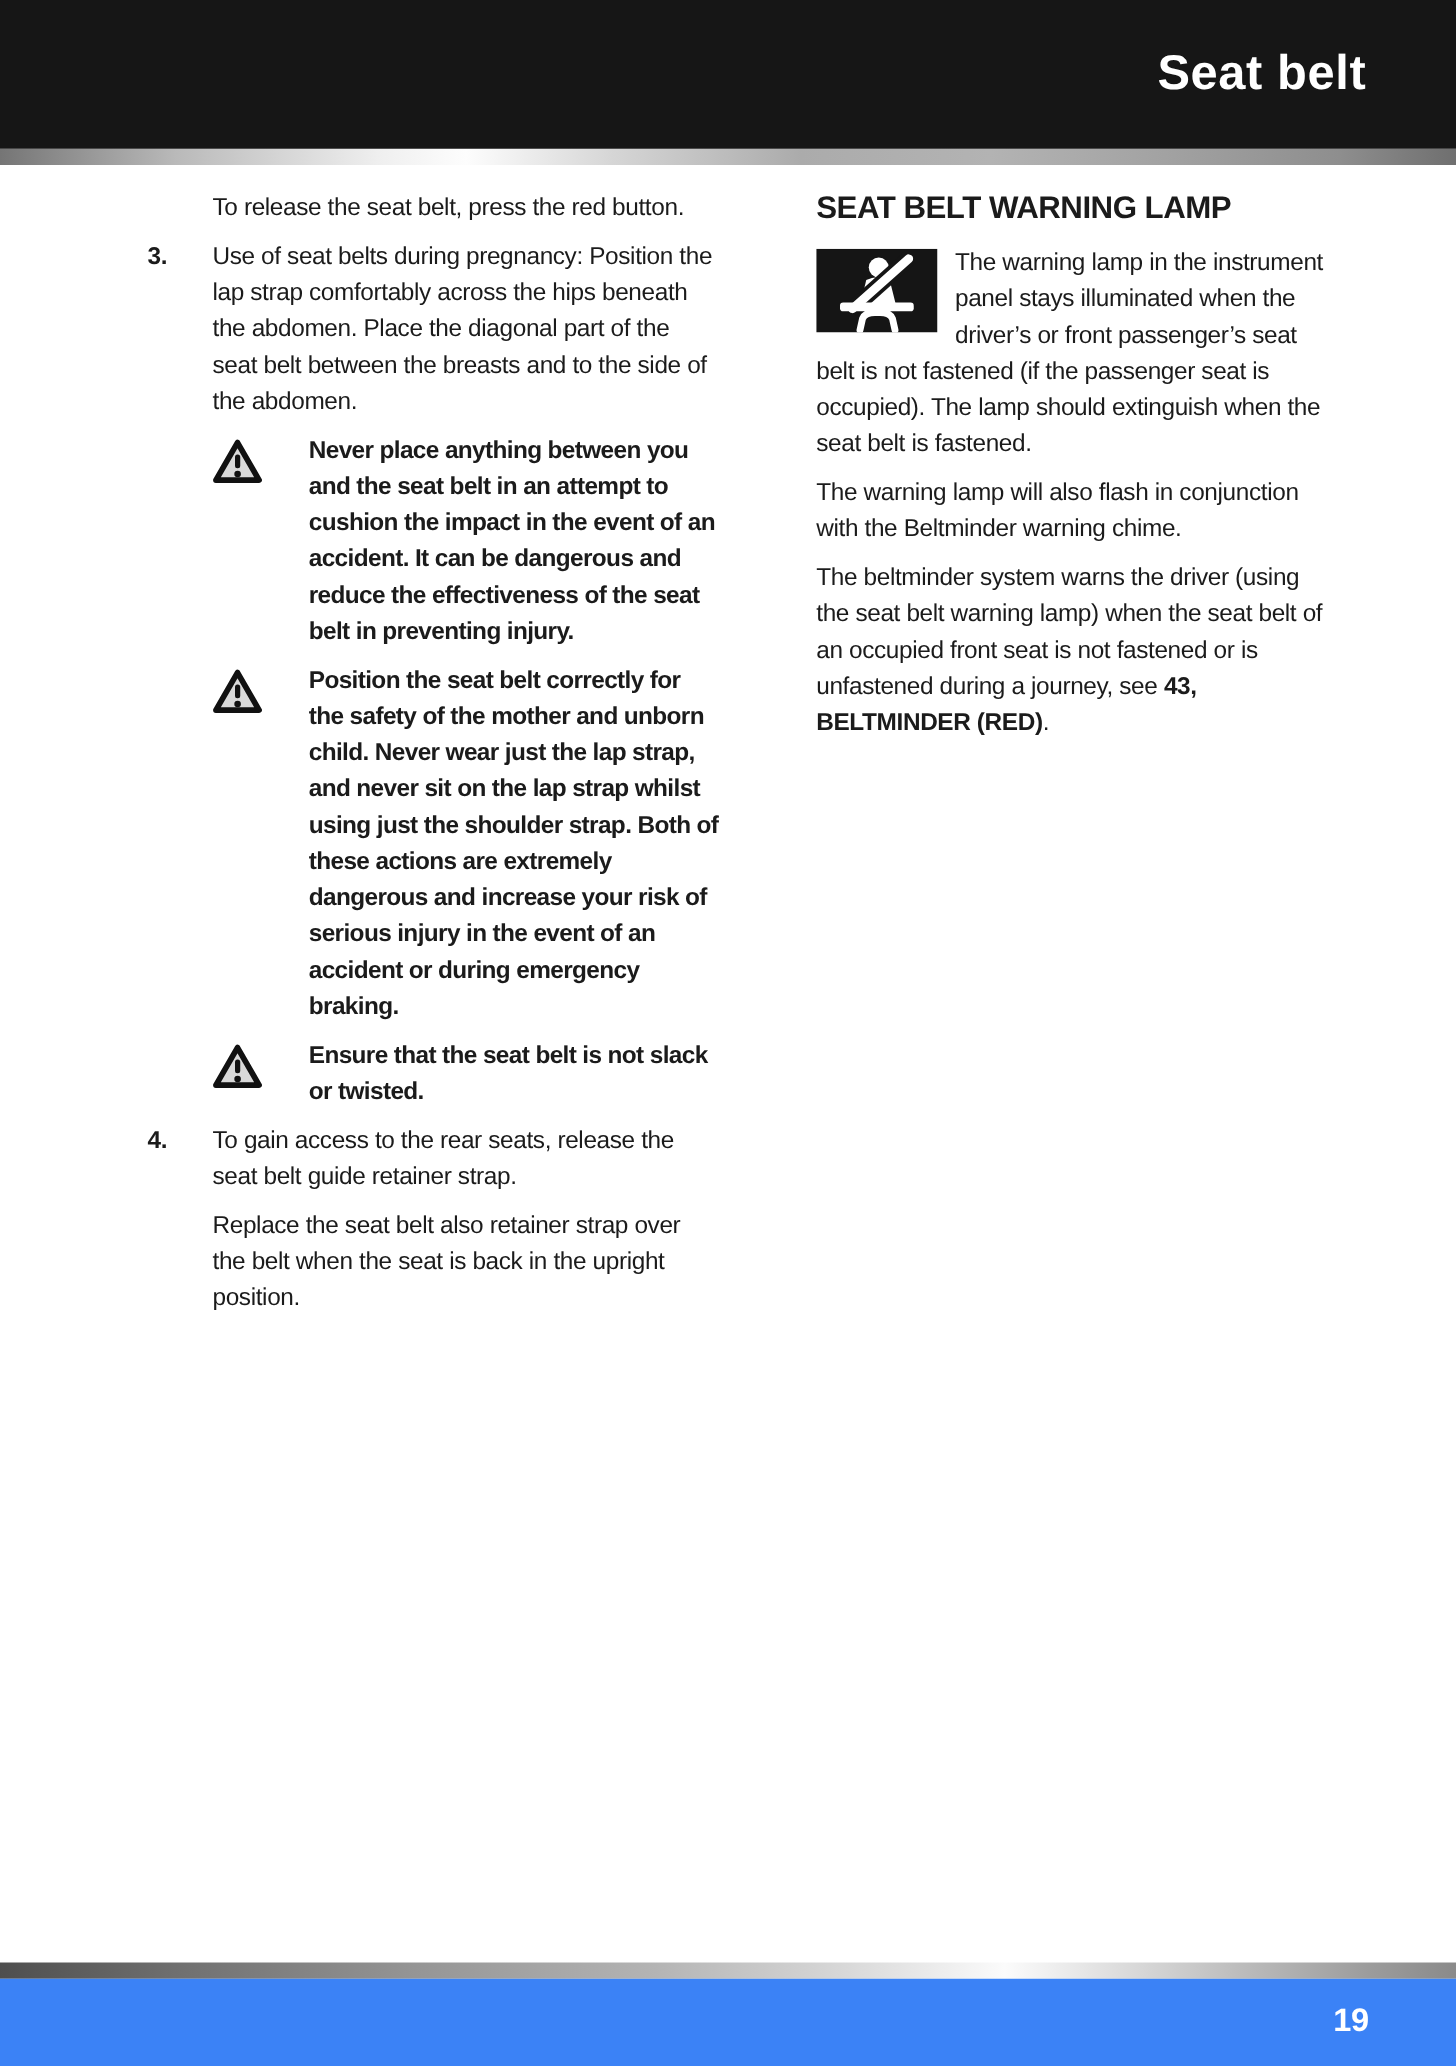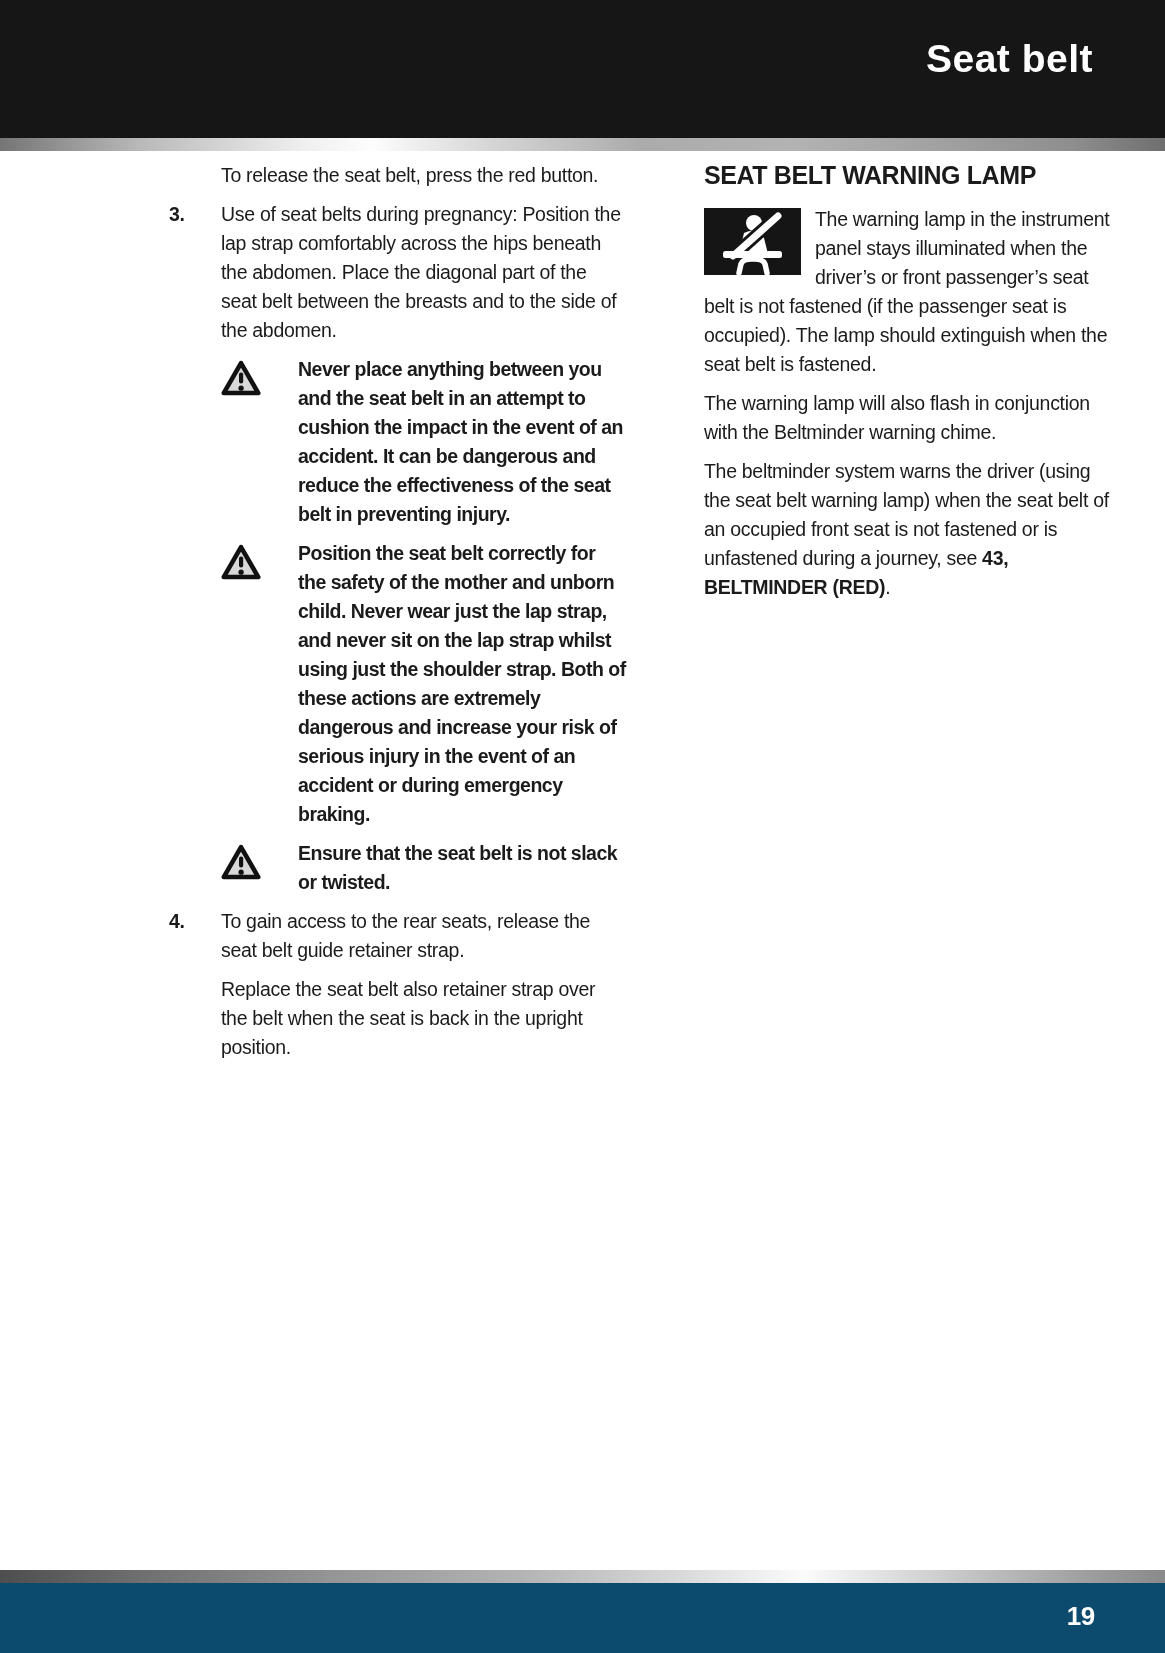--- a/index.html
+++ b/index.html
@@ -6,48 +6,48 @@
   html,body { margin:0; padding:0; }
   body {
     width:1165px; height:1653px; position:relative;
     background:#ffffff; color:#1b1b1b;
     font-family:"Liberation Sans", sans-serif;
     font-size:19.5px; line-height:29px; letter-spacing:-0.3px;
     overflow:hidden;
   }
   
   .header-bar {
-    height:138px; background:#161616; position:relative;
+    height:119px; background:#161616; position:relative;
   }
   .header-title {
     position:absolute; right:72px; top:36px;
     color:#ffffff; font-weight:bold; font-size:39px; line-height:46px;
     letter-spacing:0.5px;
   }
   .shine {
     height:13px;
     background:linear-gradient(90deg,#757575 0%,#b9b9b9 12%,#efefef 26%,#fdfdfd 32%,#d6d6d6 42%,#ababab 55%,#b3b3b3 68%,#a2a2a2 80%,#8e8e8e 92%,#6f6f6f 100%);
   }
   .footer {
     position:absolute; left:0; right:0; bottom:0;
   }
   .footer-shine {
     height:13px;
     background:linear-gradient(90deg,#4e4e4e 0%,#6f6f6f 12%,#949494 28%,#b4b4b4 45%,#d8d8d8 58%,#fbfbfb 69%,#e0e0e0 76%,#b9b9b9 86%,#9c9c9c 94%,#8a8a8a 100%);
   }
   .footer-bar {
-    height:70px; background:#0c4a6e; position:relative;
+    height:70px; background:#3b82f6; position:relative;
   }
   .page-number {
     position:absolute; right:70px; top:18px;
     color:#ffffff; font-weight:bold; font-size:26px; line-height:30px;
   }
   
   .content {
-    display:flex; padding:10px 0 0 118px;justify-content:center;
+    display:flex; padding:20px 0 0 118px;
   }
   .col-left  { width:457px; }
   .col-right { width:410px; margin-left:78px; }
 
   
   .para { margin:0 0 10px 52px; }
   .note { margin:2px 0 12px 52px; }
   .note-label { font-weight:bold; font-style:italic; }
   .note-text  { font-style:italic; }
   .list-item { display:flex; margin:0 0 10px 0; }

